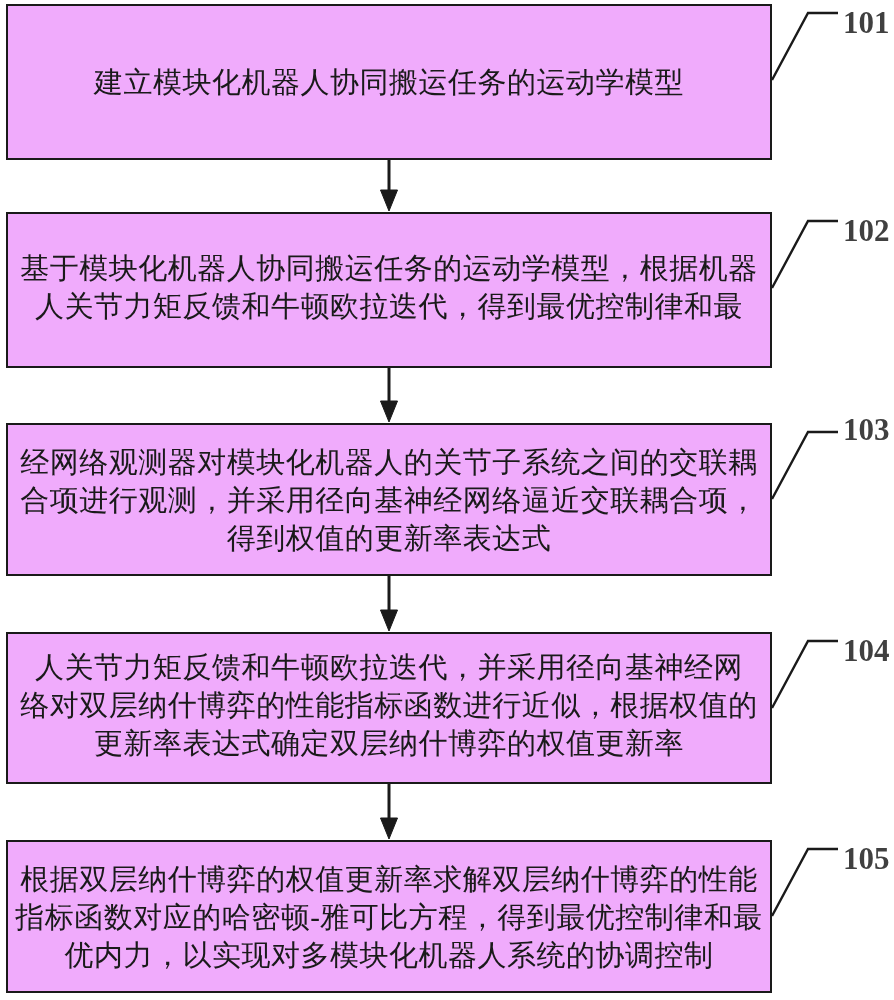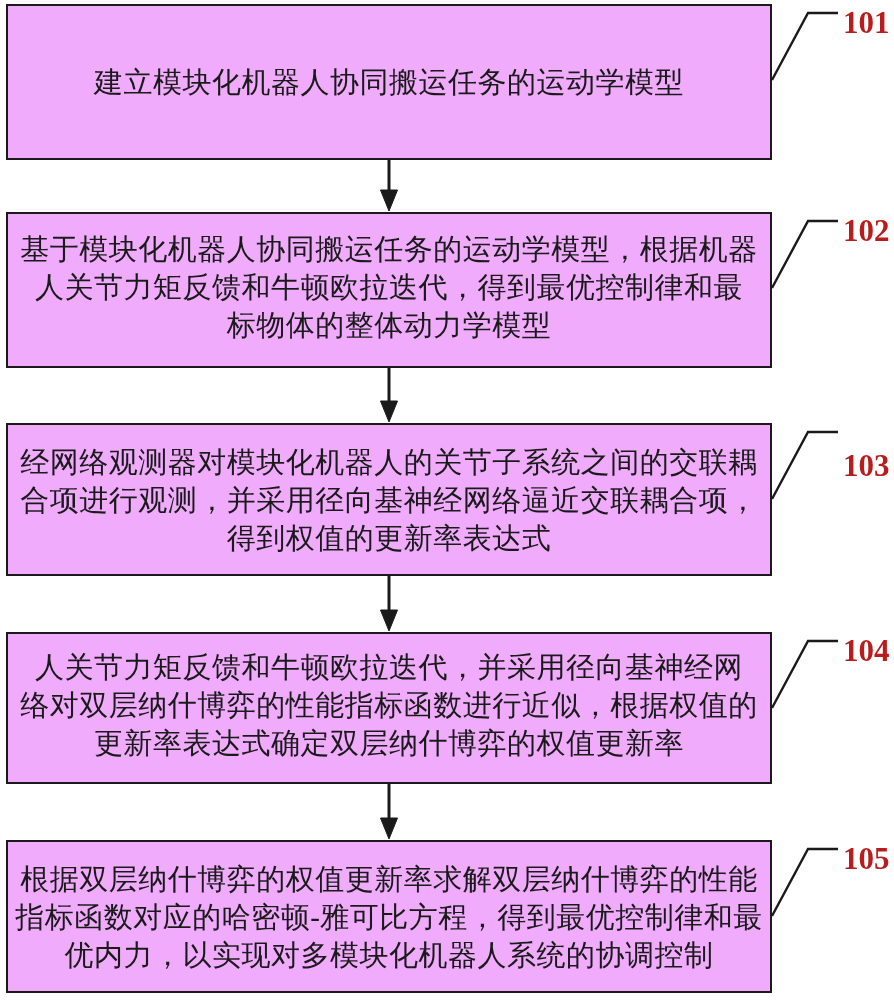--- a/index.html
+++ b/index.html
@@ -47,21 +47,21 @@
     letter-spacing: 0.5px;
   }
   .ref-label {
     position: absolute;
     left: 843px;
     width: 50px;
     font-size: 31px;
     line-height: 36px;
     font-weight: bold;
     text-align: left;
-    color: #b91c1c;
+    color: #404040;
   }
 </style>
 </head>
 <body>
 
 <div class="canvas">
 
   <svg class="connectors" viewBox="0 0 894 1000" xmlns="http://www.w3.org/2000/svg">
 
     <g stroke="#1a1a1a" fill="#1a1a1a">
@@ -89,30 +89,29 @@
   </svg>
 
   <div class="flow-box" style="top:4px;height:156px">
     <div class="flow-line">建立模块化机器人协同搬运任务的运动学模型</div>
   </div>
   <div class="ref-label" style="top:5px">101</div>
 
   <div class="flow-box bias-top" style="top:212px;height:156px">
     <div class="flow-line">基于模块化机器人协同搬运任务的运动学模型，根据机器</div>
     <div class="flow-line">人关节力矩反馈和牛顿欧拉迭代，得到最优控制律和最</div>
-    <div class="flow-line">标物体的整体动力学模型</div>
   </div>
   <div class="ref-label" style="top:213px">102</div>
 
   <div class="flow-box" style="top:423px;height:153px">
     <div class="flow-line">经网络观测器对模块化机器人的关节子系统之间的交联耦</div>
     <div class="flow-line">合项进行观测，并采用径向基神经网络逼近交联耦合项，</div>
     <div class="flow-line">得到权值的更新率表达式</div>
   </div>
-  <div class="ref-label" style="top:448px">103</div>
+  <div class="ref-label" style="top:412px">103</div>
 
   <div class="flow-box bias-top" style="top:632px;height:152px">
     <div class="flow-line">人关节力矩反馈和牛顿欧拉迭代，并采用径向基神经网</div>
     <div class="flow-line">络对双层纳什博弈的性能指标函数进行近似，根据权值的</div>
     <div class="flow-line">更新率表达式确定双层纳什博弈的权值更新率</div>
   </div>
   <div class="ref-label" style="top:633px">104</div>
 
   <div class="flow-box" style="top:840px;height:153px">
     <div class="flow-line">根据双层纳什博弈的权值更新率求解双层纳什博弈的性能</div>

